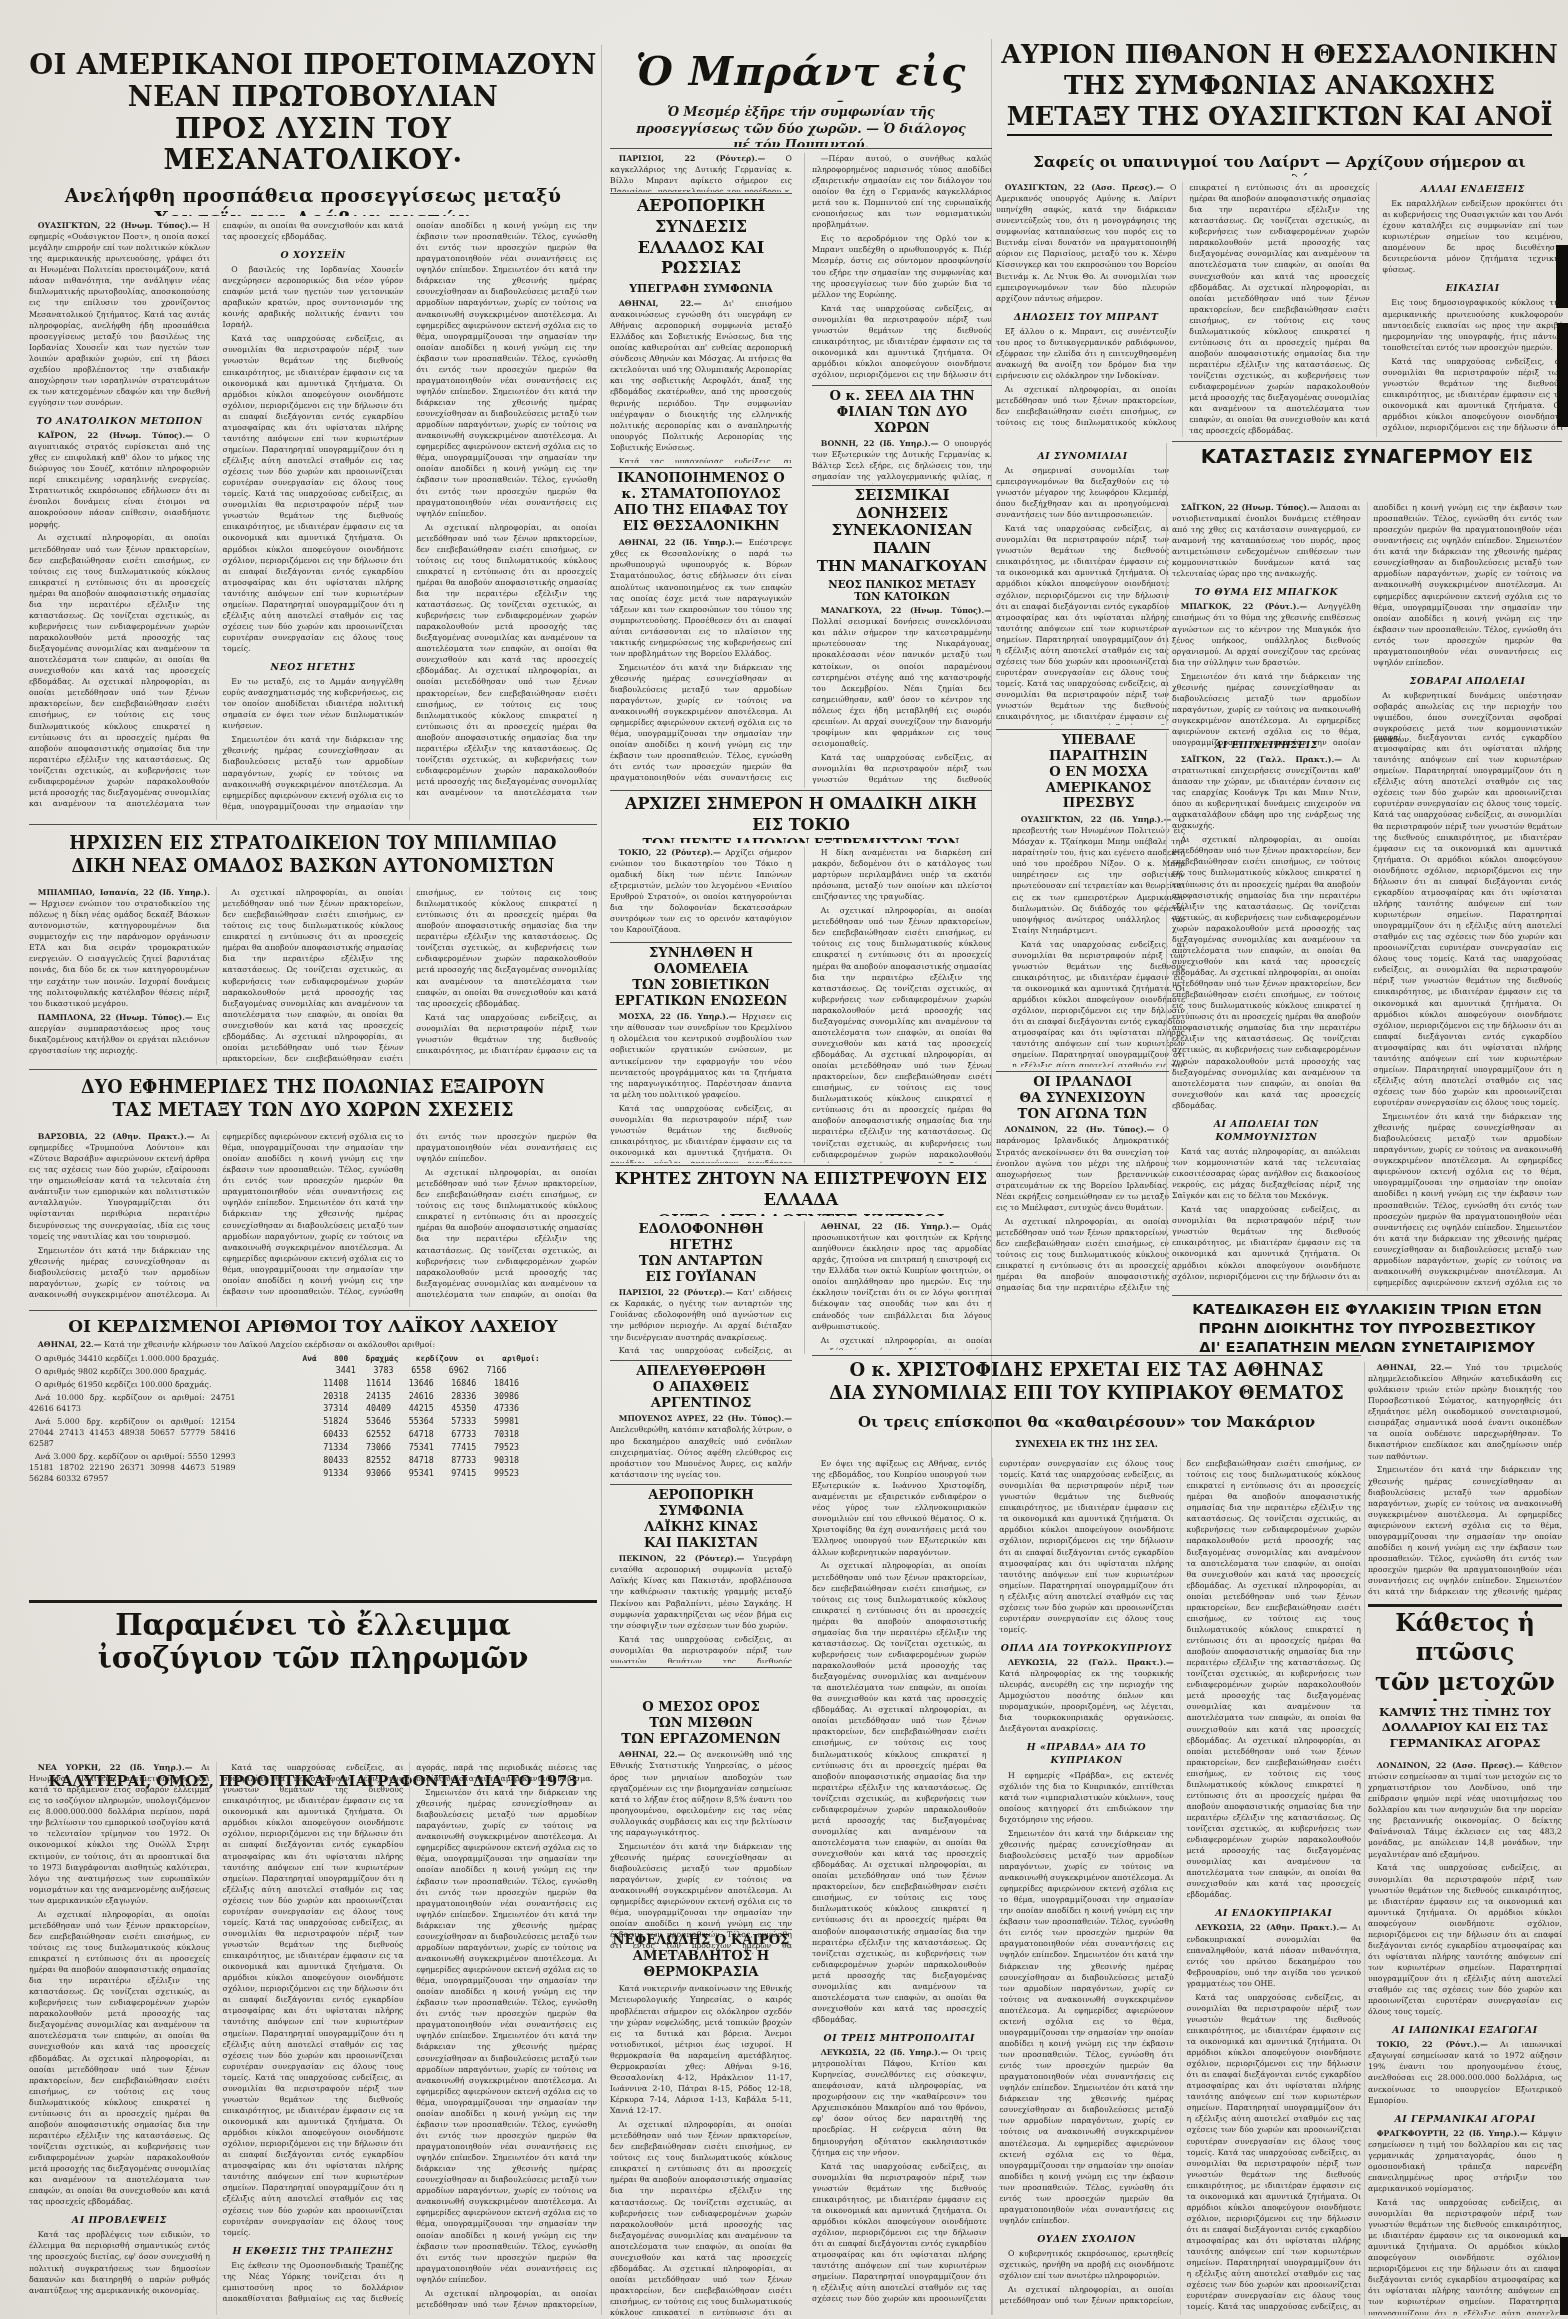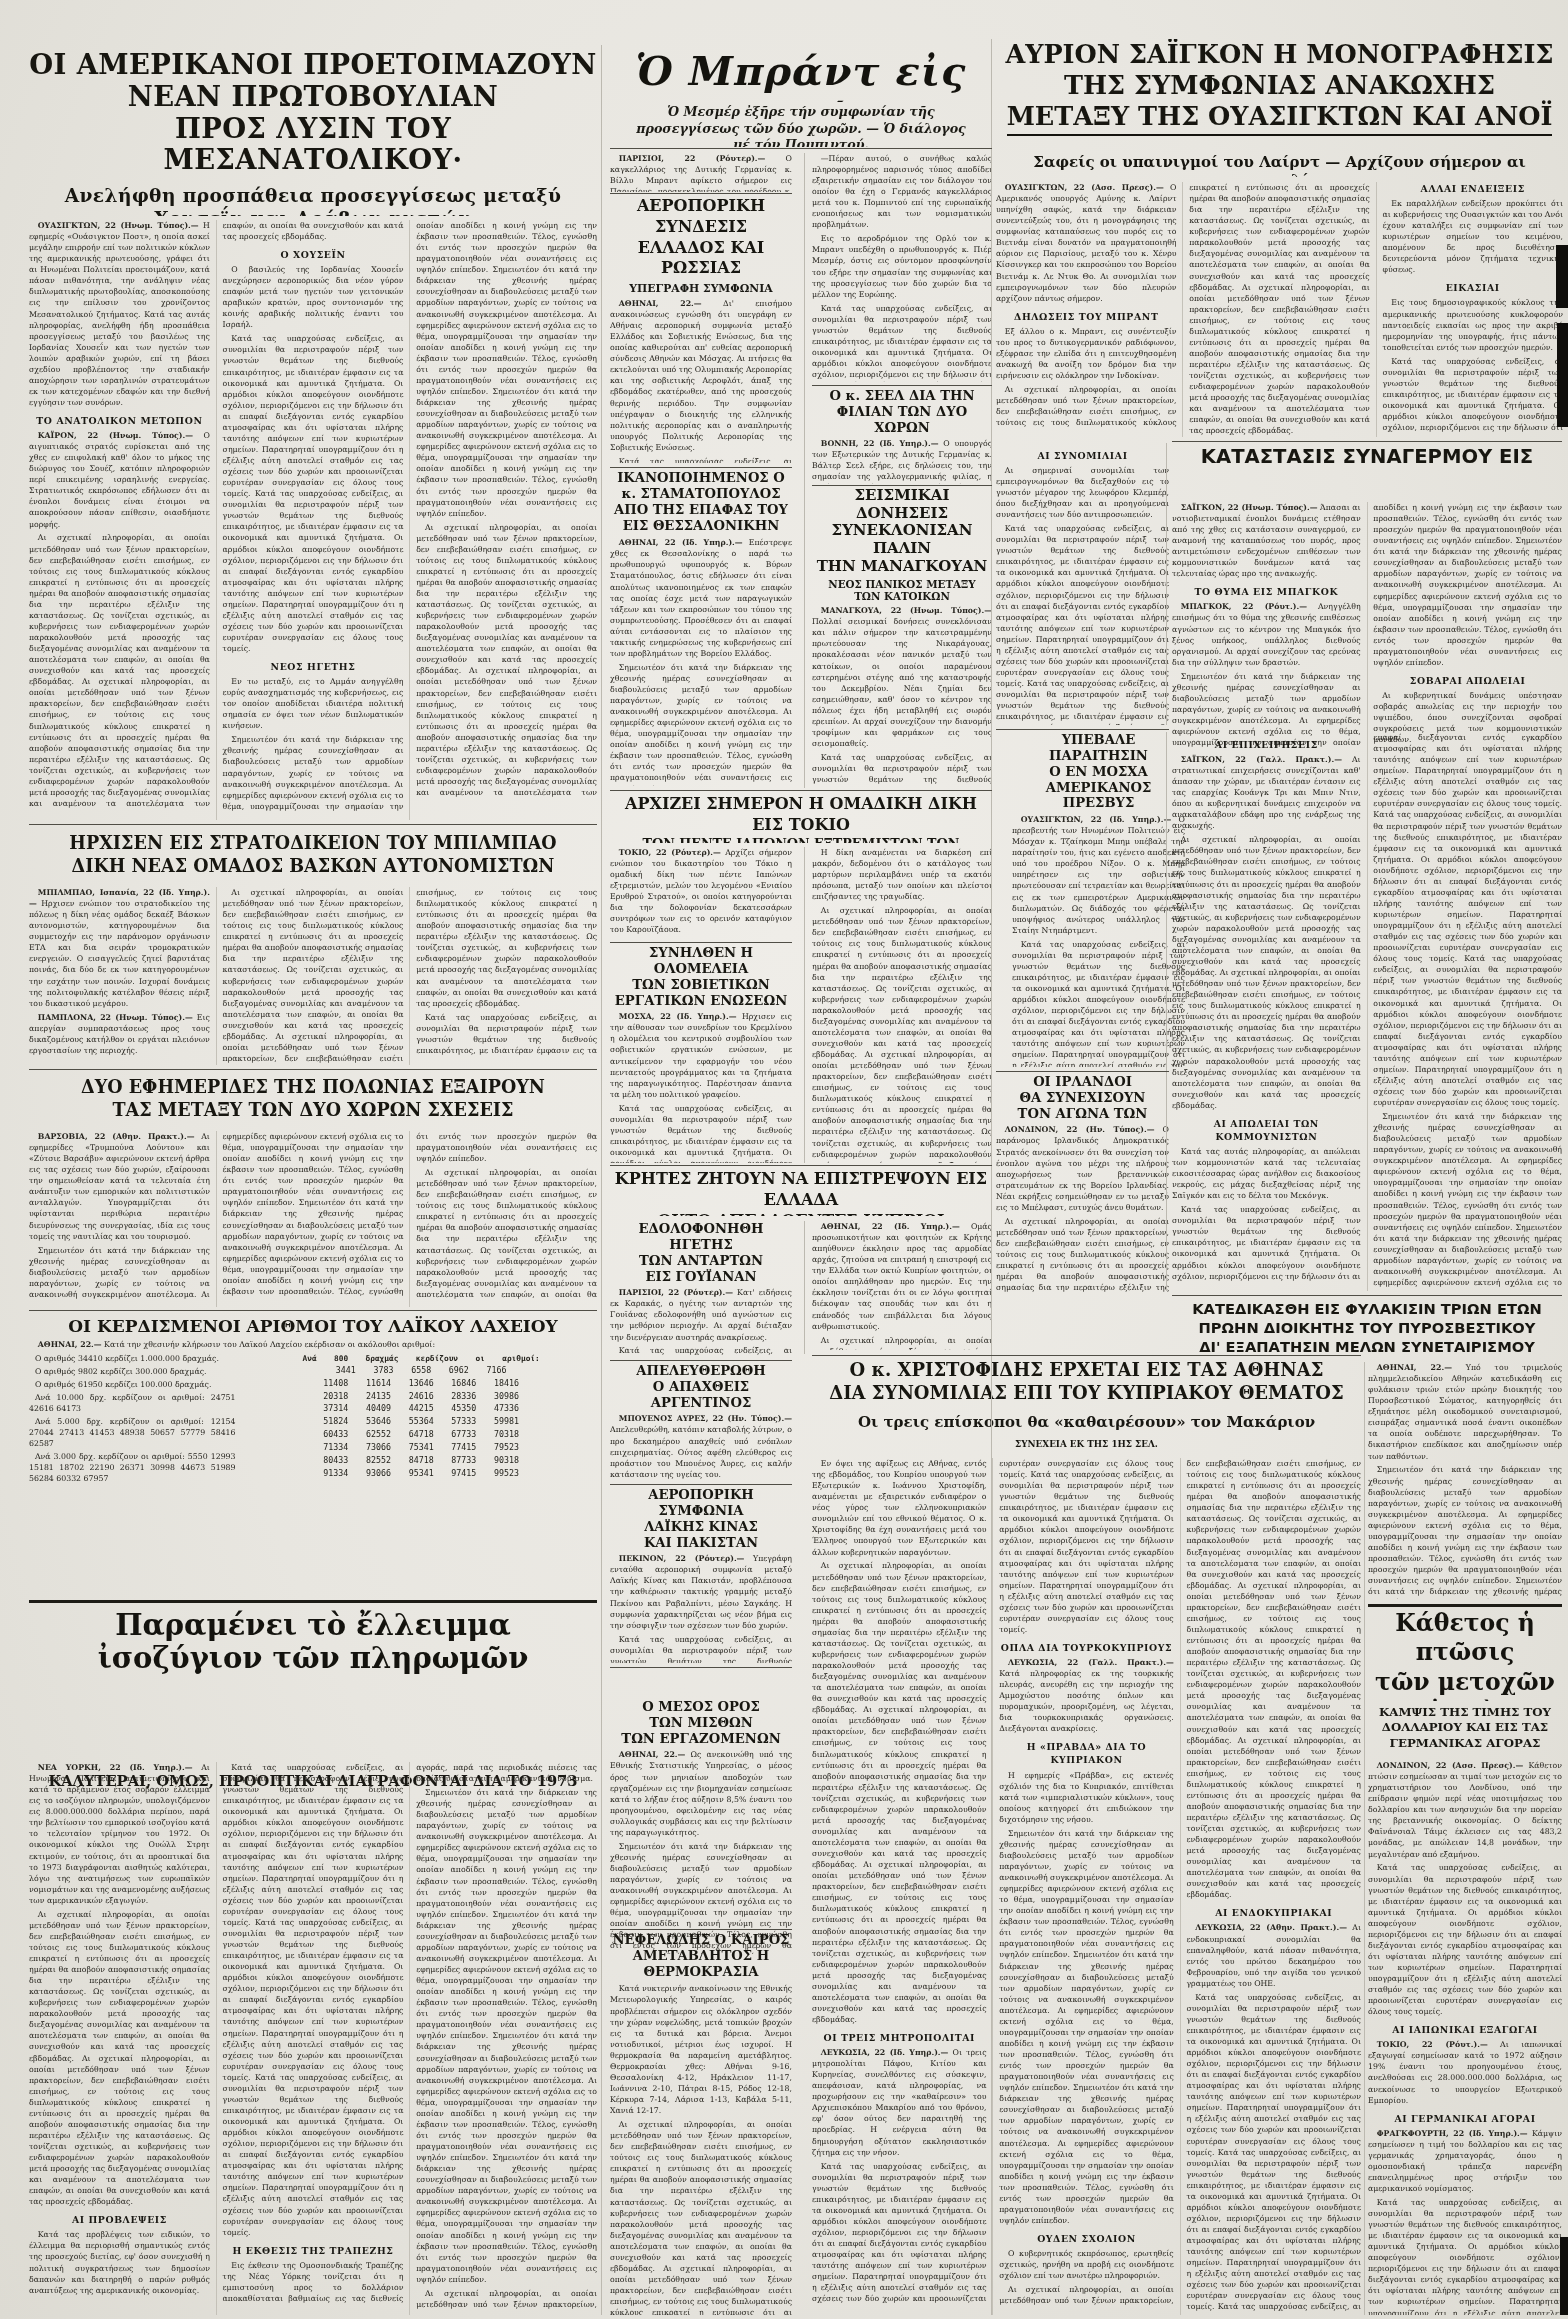--- a/index.html
+++ b/index.html
@@ -6,21 +6,21 @@
   html,body{width:1568px;height:2319px;}
   body{position:relative;overflow:hidden;color:#1d1c18;
        background:radial-gradient(ellipse at 50% 40%, #efede8 0%, #e8e6e0 55%, #dddbd3 100%);
        font-family:"DejaVu Serif","Liberation Serif",serif;}
   .art{position:absolute;overflow:hidden;}
   .bodytxt{font-size:7.8px;line-height:1.42;text-align:justify;color:#27251f;}
   .bodytxt p{margin:0 0 2.9px;text-indent:8.8px;}
   .dl{font-weight:bold;}
   .cols2{column-count:2;column-gap:12.7px;column-rule:1px solid #c4c1b8;}
   .cols3{column-count:3;column-gap:12.7px;column-rule:1px solid #c4c1b8;}
-  .sech{display:block;font-weight:bold;text-align:center;font-size:9.3px;letter-spacing:0.6px;margin:5.9px 0 2.9px;text-indent:0;color:#191813;}
+  .sech{display:block;font-weight:bold;text-align:center;font-size:9.3px;letter-spacing:0.6px;margin:5.9px 0 2.9px;text-indent:0;color:#191813;font-style:italic;}
   .hc{font-weight:bold;text-align:center;color:#171610;}
   .sans{font-family:"DejaVu Sans","Liberation Sans",sans-serif;}
   .hl-mideast{font-size:27.4px;line-height:1.16;letter-spacing:0.4px;}
   .hl-sub{font-size:18.6px;line-height:1.25;margin-top:7.8px;}
   .hl-accord{font-size:25.5px;line-height:1.22;}
   .underl{display:inline-block;border-bottom:2.9px solid #15140f;padding-bottom:2px;}
   .hl-accord-sub{font-size:15px;}
   .script-title{font-style:italic;font-weight:bold;font-size:40px;letter-spacing:1px;text-align:center;color:#14130e;}
   .brandt-sub{font-style:italic;font-weight:bold;font-size:12.7px;line-height:1.3;text-align:center;padding:0 25.5px;color:#1b1a14;}
   .h-col{font-size:13.2px;line-height:1.2;}
@@ -267,21 +267,21 @@
     <div>ΝΕΦΕΛΩΔΗΣ Ο ΚΑΙΡΟΣ</div>
     <div>ΑΜΕΤΑΒΛΗΤΟΣ Η ΘΕΡΜΟΚΡΑΣΙΑ</div>
   </div>
   <div class="bodytxt" style="margin-top:3.9px;">
     <p><span> Κατά νυκτερινήν ανακοίνωσιν της Εθνικής Μετεωρολογικής Υπηρεσίας, ο καιρός προβλέπεται σήμερον εις ολόκληρον σχεδόν την χώραν νεφελώδης, μετά τοπικών βροχών εις τα δυτικά και βόρεια. Άνεμοι νοτιοδυτικοί, μέτριοι έως ισχυροί. Η θερμοκρασία θα παραμείνη αμετάβλητος. Θερμοκρασίαι χθες: Αθήναι 9-16, Θεσσαλονίκη 4-12, Ηράκλειον 11-17, Ιωάννινα 2-10, Πάτραι 8-15, Ρόδος 12-18, Κέρκυρα 7-14, Λάρισα 1-13, Καβάλα 5-11, Χανιά 12-17.</span></p>
     <p><span>Αι σχετικαί πληροφορίαι, αι οποίαι μετεδόθησαν υπό των ξένων πρακτορείων, δεν επεβεβαιώθησαν εισέτι επισήμως, εν τούτοις εις τους διπλωματικούς κύκλους επικρατεί η εντύπωσις ότι αι προσεχείς ημέραι θα αποβούν αποφασιστικής σημασίας δια την περαιτέρω εξέλιξιν της καταστάσεως. Ως τονίζεται σχετικώς, αι κυβερνήσεις των ενδιαφερομένων χωρών παρακολουθούν μετά προσοχής τας διεξαγομένας συνομιλίας και αναμένουν τα αποτελέσματα των επαφών, αι οποίαι θα συνεχισθούν και κατά τας προσεχείς εβδομάδας. Αι σχετικαί πληροφορίαι, αι οποίαι μετεδόθησαν υπό των ξένων πρακτορείων, δεν επεβεβαιώθησαν εισέτι επισήμως, εν τούτοις εις τους διπλωματικούς κύκλους επικρατεί η εντύπωσις ότι αι προσεχείς ημέραι θα αποβούν αποφασιστικής σημασίας δια την περαιτέρω εξέλιξιν της καταστάσεως. Ως τονίζεται σχετικώς, αι κυβερνήσεις των ενδιαφερομένων χωρών παρακολουθούν μετά προσοχής τας διεξαγομένας συνομιλίας και αναμένουν τα αποτελέσματα των επαφών, αι οποίαι θα συνεχισθούν και κατά τας προσεχείς εβδομάδας.</span></p>
   </div>
 </div>
 
 <div class="art hc hl-accord" style="left:996px;top:39px;width:567px;height:108px;">
-  <div>ΑΥΡΙΟΝ ΣΑΪΓΚΟΝ Η ΜΟΝΟΓΡΑΦΗΣΙΣ</div>
+  <div>ΑΥΡΙΟΝ ΠΙΘΑΝΟΝ Η ΘΕΣΣΑΛΟΝΙΚΗΝ</div>
   <div>ΤΗΣ ΣΥΜΦΩΝΙΑΣ ΑΝΑΚΩΧΗΣ</div>
   <div><span class="underl">ΜΕΤΑΞΥ ΤΗΣ ΟΥΑΣΙΓΚΤΩΝ ΚΑΙ ΑΝΟΪ</span></div>
 </div>
 <div class="art hc hl-accord-sub" style="left:996px;top:153px;width:567px;height:23.5px;">Σαφείς οι υπαινιγμοί του Λαίρντ — Αρχίζουν σήμερον αι συνομιλίαι</div>
 <div class="art bodytxt cols3" style="left:996px;top:182px;width:567px;height:255px;">
   <p><b class="dl">ΟΥΑΣΙΓΚΤΩΝ, 22 (Ασσ. Πρεσς).—</b><span> Ο Αμερικανός υπουργός Αμύνης κ. Λαίρντ υπηνίχθη σαφώς, κατά την διάρκειαν συνεντεύξεώς του, ότι η μονογράφησις της συμφωνίας καταπαύσεως του πυρός εις το Βιετνάμ είναι δυνατόν να πραγματοποιηθή αύριον εις Παρισίους, μεταξύ του κ. Χένρυ Κίσσινγκερ και του εκπροσώπου του Βορείου Βιετνάμ κ. Λε Ντυκ Θο. Αι συνομιλίαι των εμπειρογνωμόνων των δύο πλευρών αρχίζουν πάντως σήμερον.</span></p>
   <span class="sech">ΔΗΛΩΣΕΙΣ ΤΟΥ ΜΠΡΑΝΤ</span>
   <p><span> Εξ άλλου ο κ. Μπραντ, εις συνέντευξίν του προς το δυτικογερμανικόν ραδιόφωνον, εξέφρασε την ελπίδα ότι η επιτευχθησομένη ανακωχή θα ανοίξη τον δρόμον δια την ειρήνευσιν εις ολόκληρον την Ινδοκίναν.</span></p>
   <p><span>Αι σχετικαί πληροφορίαι, αι οποίαι μετεδόθησαν υπό των ξένων πρακτορείων, δεν επεβεβαιώθησαν εισέτι επισήμως, εν τούτοις εις τους διπλωματικούς κύκλους επικρατεί η εντύπωσις ότι αι προσεχείς ημέραι θα αποβούν αποφασιστικής σημασίας δια την περαιτέρω εξέλιξιν της καταστάσεως. Ως τονίζεται σχετικώς, αι κυβερνήσεις των ενδιαφερομένων χωρών παρακολουθούν μετά προσοχής τας διεξαγομένας συνομιλίας και αναμένουν τα αποτελέσματα των επαφών, αι οποίαι θα συνεχισθούν και κατά τας προσεχείς εβδομάδας. Αι σχετικαί πληροφορίαι, αι οποίαι μετεδόθησαν υπό των ξένων πρακτορείων, δεν επεβεβαιώθησαν εισέτι επισήμως, εν τούτοις εις τους διπλωματικούς κύκλους επικρατεί η εντύπωσις ότι αι προσεχείς ημέραι θα αποβούν αποφασιστικής σημασίας δια την περαιτέρω εξέλιξιν της καταστάσεως. Ως τονίζεται σχετικώς, αι κυβερνήσεις των ενδιαφερομένων χωρών παρακολουθούν μετά προσοχής τας διεξαγομένας συνομιλίας και αναμένουν τα αποτελέσματα των επαφών, αι οποίαι θα συνεχισθούν και κατά τας προσεχείς εβδομάδας.</span></p>
   <span class="sech">ΑΛΛΑΙ ΕΝΔΕΙΞΕΙΣ</span>

